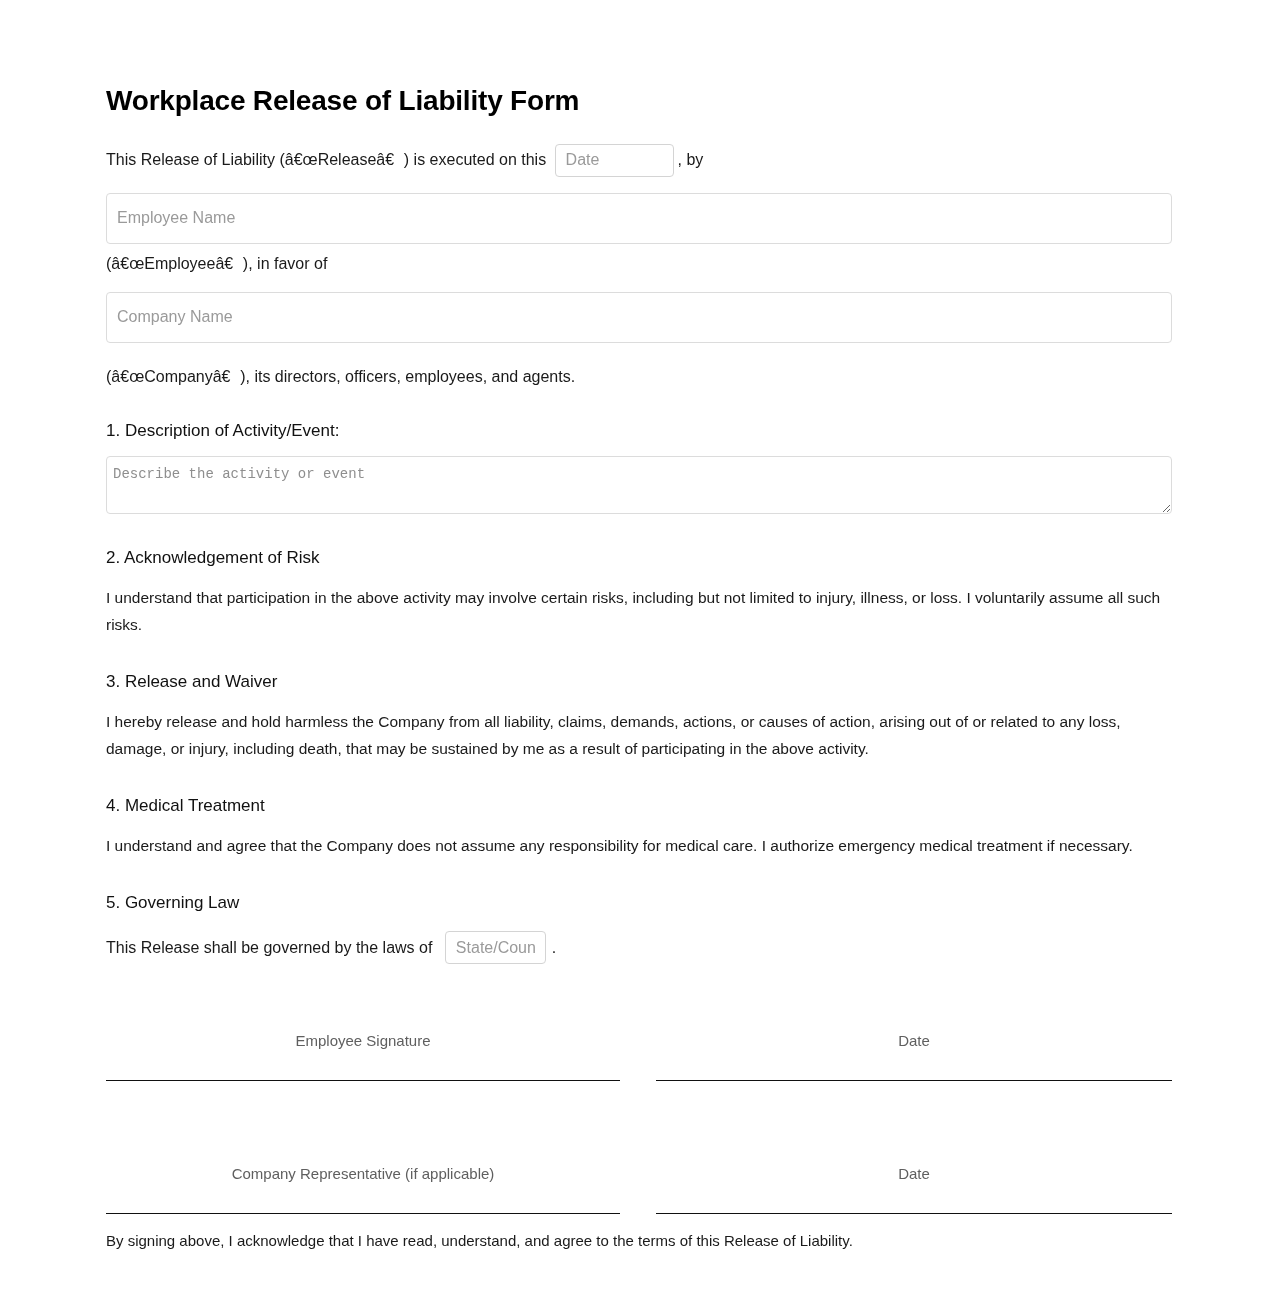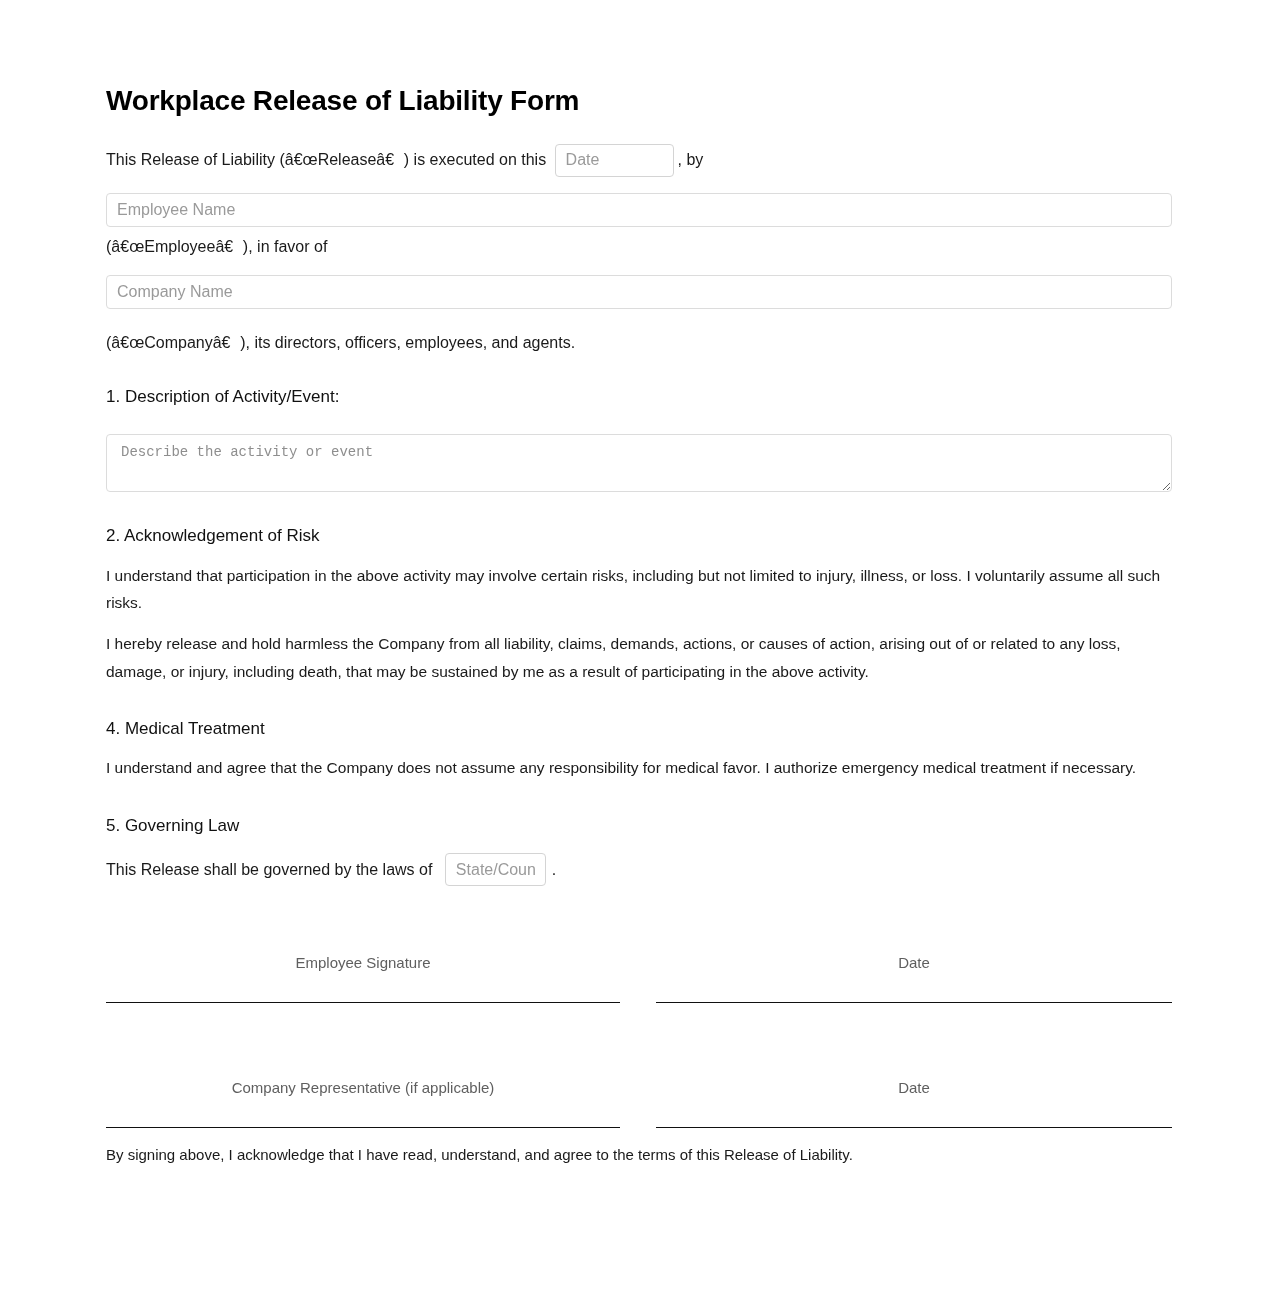--- a/index.html
+++ b/index.html
@@ -54,21 +54,21 @@
     outline: none;
     height: 33px;
   }
   .inline-input::placeholder { color: #9a9a9a; opacity: 1; }
   .input-date { width: 119px; margin: 0 4px; }
   .input-state { width: 101px; margin: 0 6px 0 8px; }
 
   .full-input {
     display: block;
     width: 1066px;
-    height: 34px;
+    height: 51px;
     margin-top: 16px;
     font-family: "Liberation Sans", sans-serif;
     font-size: 16px;
     color: #1a1a1a;
     border: 1px solid #dcdcdc;
     border-radius: 4px;
     padding: 6px 10px;
     box-sizing: border-box;
     background: #fff;
     outline: none;
@@ -100,24 +100,24 @@
     margin: 14px 0 0 0;
     color: #1a1a1a;
     max-width: 1066px;
   }
 
   .desc-textarea {
     display: block;
     box-sizing: border-box;
     width: 1066px;
     height: 58px;
-    margin-top: 26px;
+    margin-top: 14px;
     border: 1px solid #dcdcdc;
     border-radius: 4px;
-    padding: 8px 14px;
+    padding: 8px 6px;
     font-family: "Liberation Mono", monospace;
     font-size: 14px;
     line-height: 1.4;
     color: #1a1a1a;
     background: #fff;
     outline: none;
     resize: vertical;
   }
   .desc-textarea::placeholder { color: #8e8e8e; opacity: 1; }
 
@@ -142,21 +142,21 @@
   .sig-label {
     font-size: 15px;
     color: #5f5f5f;
     line-height: 1.4;
     white-space: nowrap;
   }
   .sig-rule {
     border-bottom: 1.6px solid #111;
     margin-top: 29px;
   }
-  .sig-row-2 .sig-label { margin-top: 8px; }
+  .sig-row-2 .sig-label { margin-top: 16px; }
   .sig-spacer { height: 66px; }
 
   .footer-note {
     font-size: 15px;
     line-height: 1.6;
     color: #1a1a1a;
   }
   .spacer-cell { }
 </style>
 </head>
@@ -180,24 +180,25 @@
 
   <p class="para sp-after-company">(â€œCompanyâ€), its directors, officers, employees, and agents.</p>
 
   <h2 class="section-heading h-desc">1. Description of Activity/Event:</h2>
 
   <textarea class="desc-textarea" rows="2" placeholder="Describe the activity or event" style=""></textarea>
 
   <h2 class="section-heading h-gap">2. Acknowledgement of Risk</h2>
   <p class="body-text">I understand that participation in the above activity may involve certain risks, including but not limited to injury, illness, or loss. I voluntarily assume all such risks.</p>
 
+  <h2 class="section-heading h-gap">3. Release and Waiver</h2>
   <p class="body-text">I hereby release and hold harmless the Company from all liability, claims, demands, actions, or causes of action, arising out of or related to any loss, damage, or injury, including death, that may be sustained by me as a result of participating in the above activity.</p>
 
   <h2 class="section-heading h-gap">4. Medical Treatment</h2>
-  <p class="body-text">I understand and agree that the Company does not assume any responsibility for medical favor. I authorize emergency medical treatment if necessary.</p>
+  <p class="body-text">I understand and agree that the Company does not assume any responsibility for medical care. I authorize emergency medical treatment if necessary.</p>
 
   <h2 class="section-heading h-gap">5. Governing Law</h2>
 
   <div class="govern-line">
     <span class="txt">This Release shall be governed by the laws of </span>
     <input class="inline-input input-state" type="text" placeholder="State/Country" style="">
     <span class="txt">.</span>
   </div>
 
   <div class="sig-grid">

